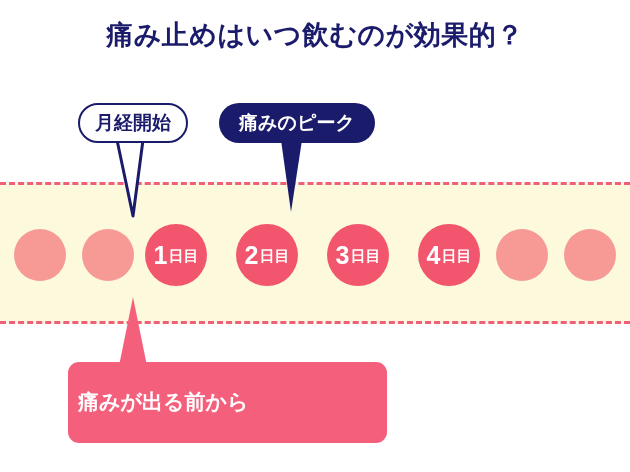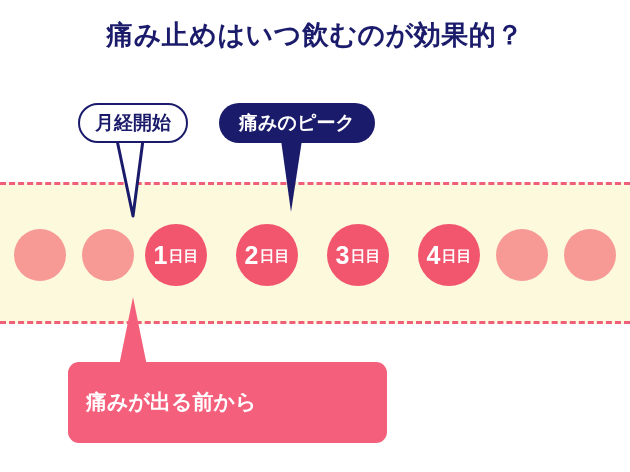--- a/index.html
+++ b/index.html
@@ -142,21 +142,21 @@
     height: 81px;
     background: #f4607c;
     border-radius: 11px;
     color: #ffffff;
     font-weight: bold;
     font-size: 21px;
     display: flex;
     flex-direction: column;
     align-items: flex-start;
     justify-content: center;
-    padding-left: 18px;
+    padding-left: 10px;
     box-sizing: border-box;
     line-height: 1.35;
   }
   .callout-bottom .ln {
     white-space: nowrap;
   }
 </style>
 </head>
 <body>
 

